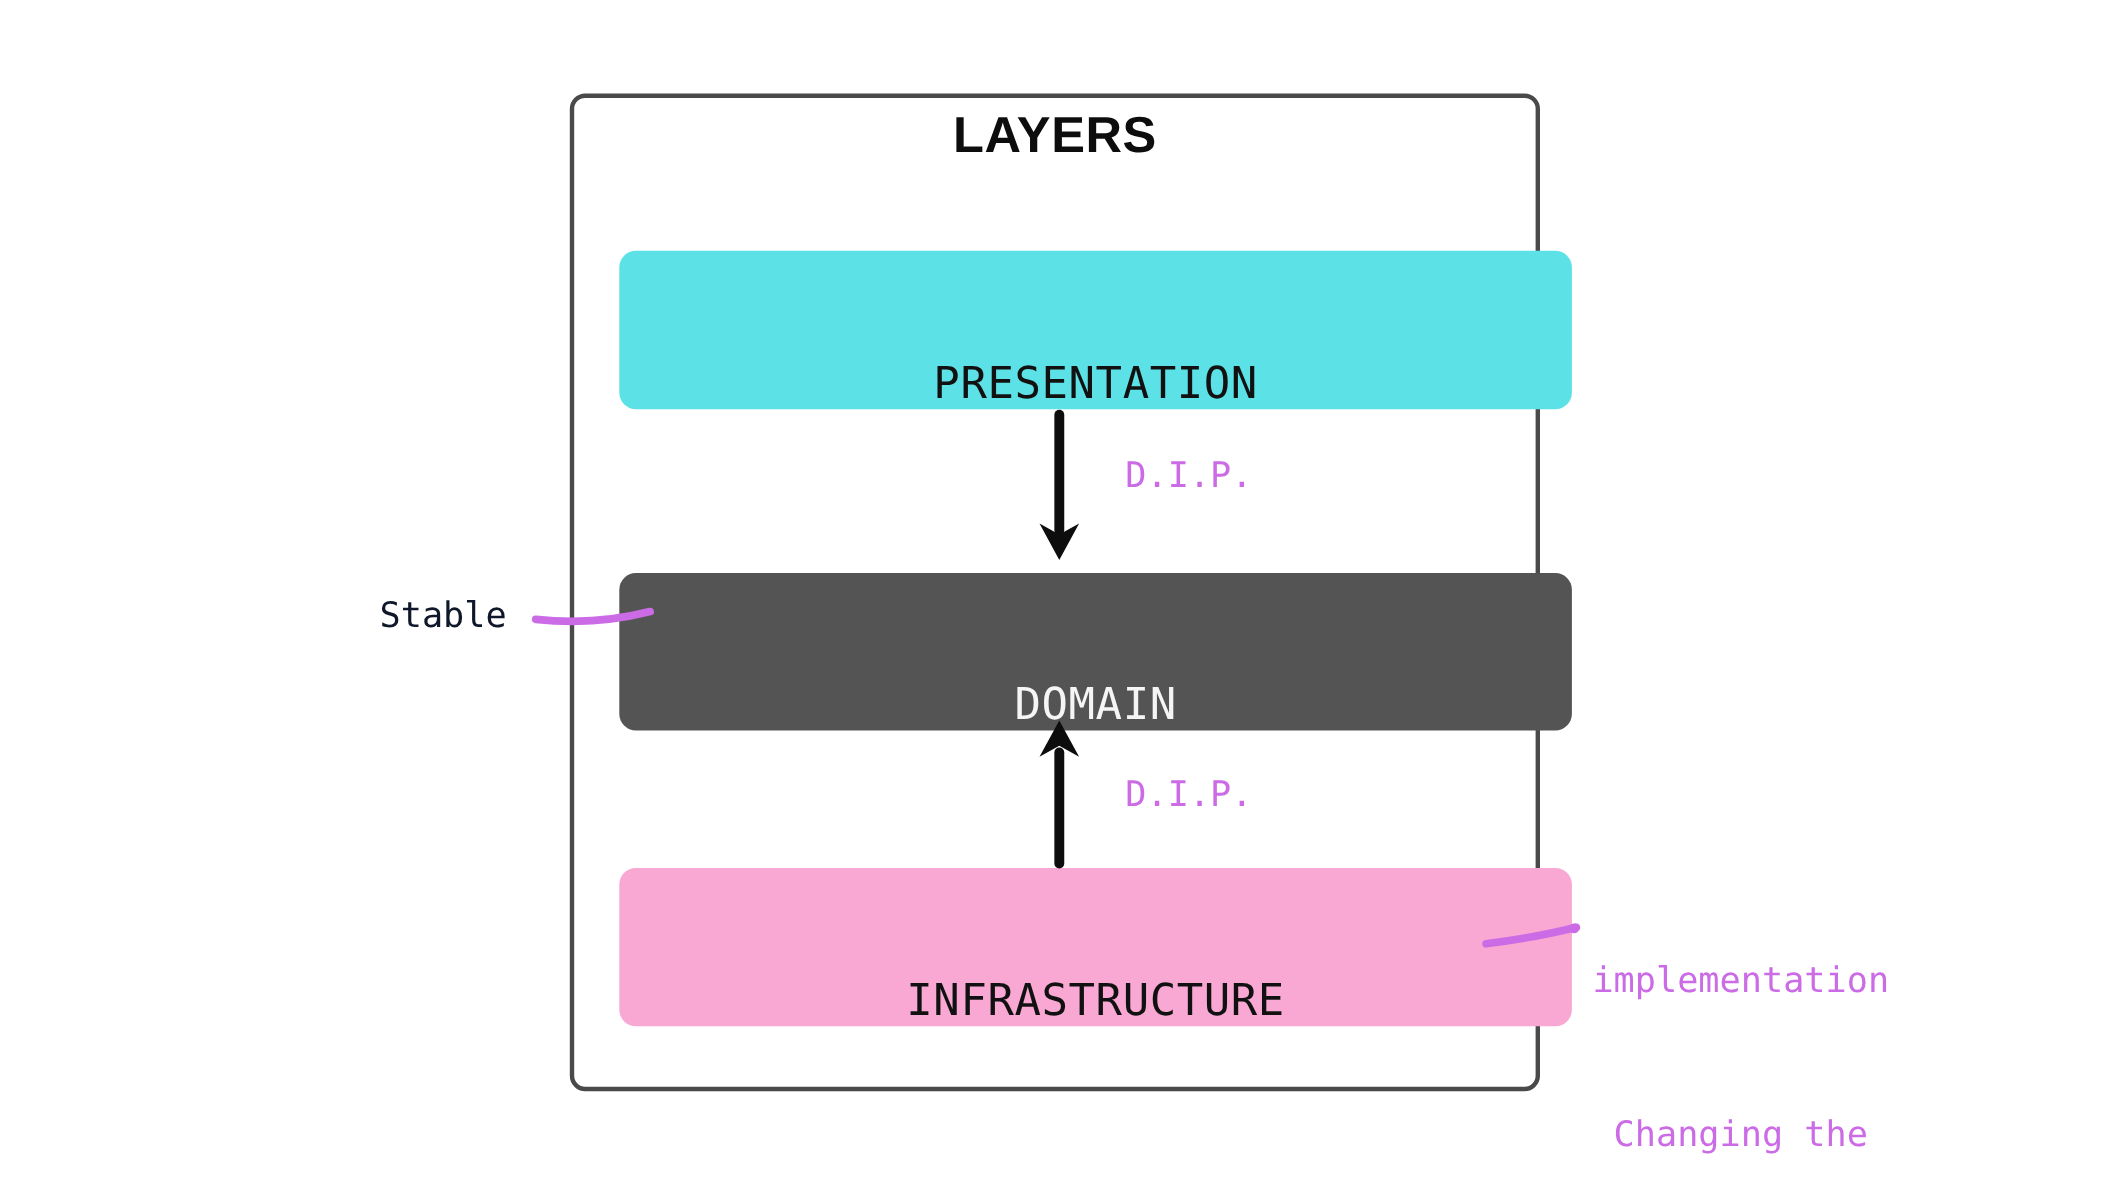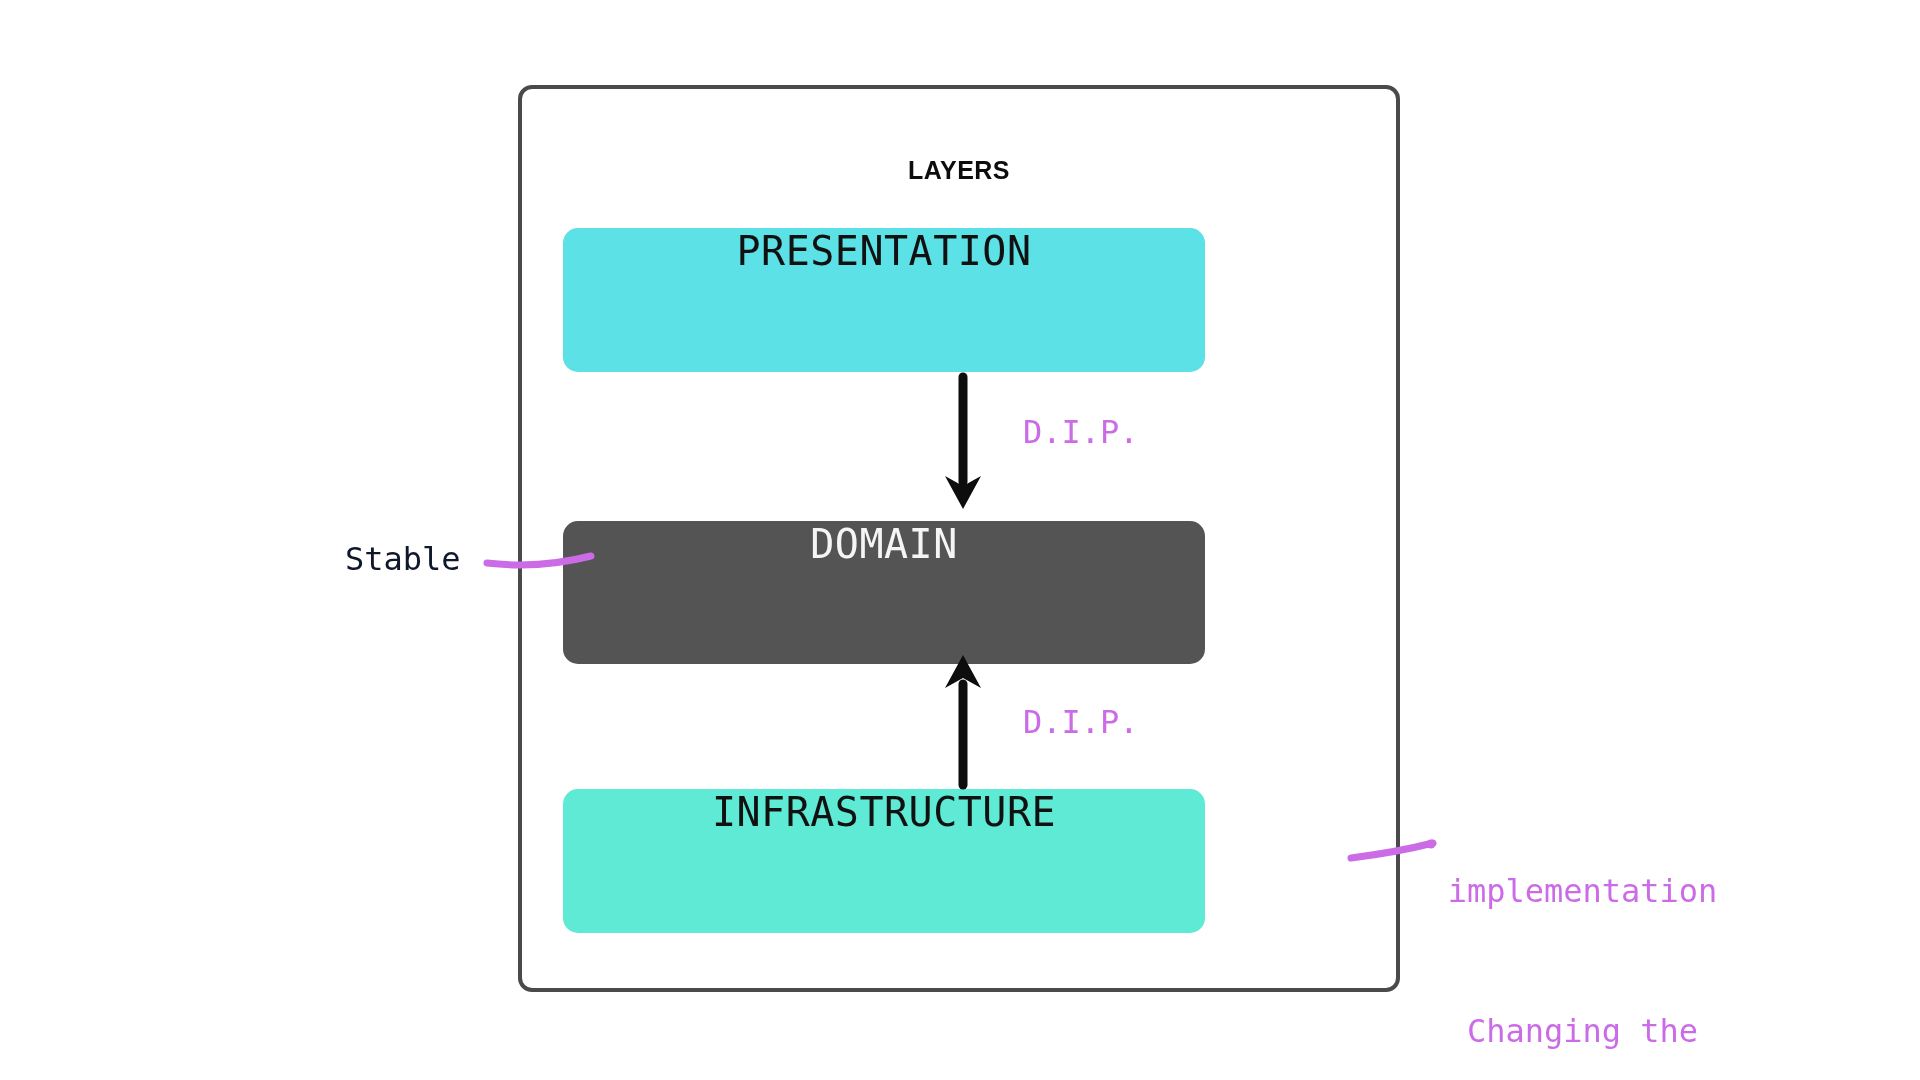--- a/index.html
+++ b/index.html
@@ -7,30 +7,30 @@
     position:relative;width:1920px;height:1080px;background:#ffffff;overflow:hidden;
     font-family:"DejaVu Sans Mono", monospace;
   }
   #frame{
     position:absolute;left:518px;top:85px;width:882px;height:907px;
     box-sizing:border-box;border:4px solid #4a4a4a;border-radius:14px;background:#ffffff;
   }
   #diagram-title{
     position:absolute;left:518px;top:100px;width:882px;height:44px;line-height:44px;
     text-align:center;font-family:"Liberation Sans", sans-serif;font-weight:bold;
-    font-size:25px;color:#0d0d0d;letter-spacing:0.5px;margin-top:48px;
+    font-size:46px;color:#0d0d0d;letter-spacing:0.5px;
   }
   .layer-box{
-    position:absolute;left:563px;width:642px;height:144px;border-radius:15px;
-    display:flex;align-items:flex-start;justify-content:center;
+    position:absolute;left:563px;width:866px;height:144px;border-radius:15px;
+    display:flex;align-items:flex-end;justify-content:center;
     font-size:40px;letter-spacing:0.5px;
   }
   #box-presentation{top:228px;background:#5CE1E6;color:#111111;}
   #box-domain{top:510px;height:143px;background:#545454;color:#f5f5f5;margin-top:11px;}
-  #box-infrastructure{top:789px;background:#5eead4;color:#111111;}
+  #box-infrastructure{top:789px;background:#f9a8d4;color:#111111;}
   .dip-label{
     position:absolute;left:985px;height:36px;line-height:36px;
     font-size:32px;color:#CB6CE6;white-space:pre;margin-left:38px;
   }
   #dip-top{top:414px;}
   #dip-bottom{top:704px;}
   #note-stable{
     position:absolute;left:345px;top:539px;height:40px;line-height:40px;
     font-size:32px;color:#0f172a;white-space:pre;
   }

